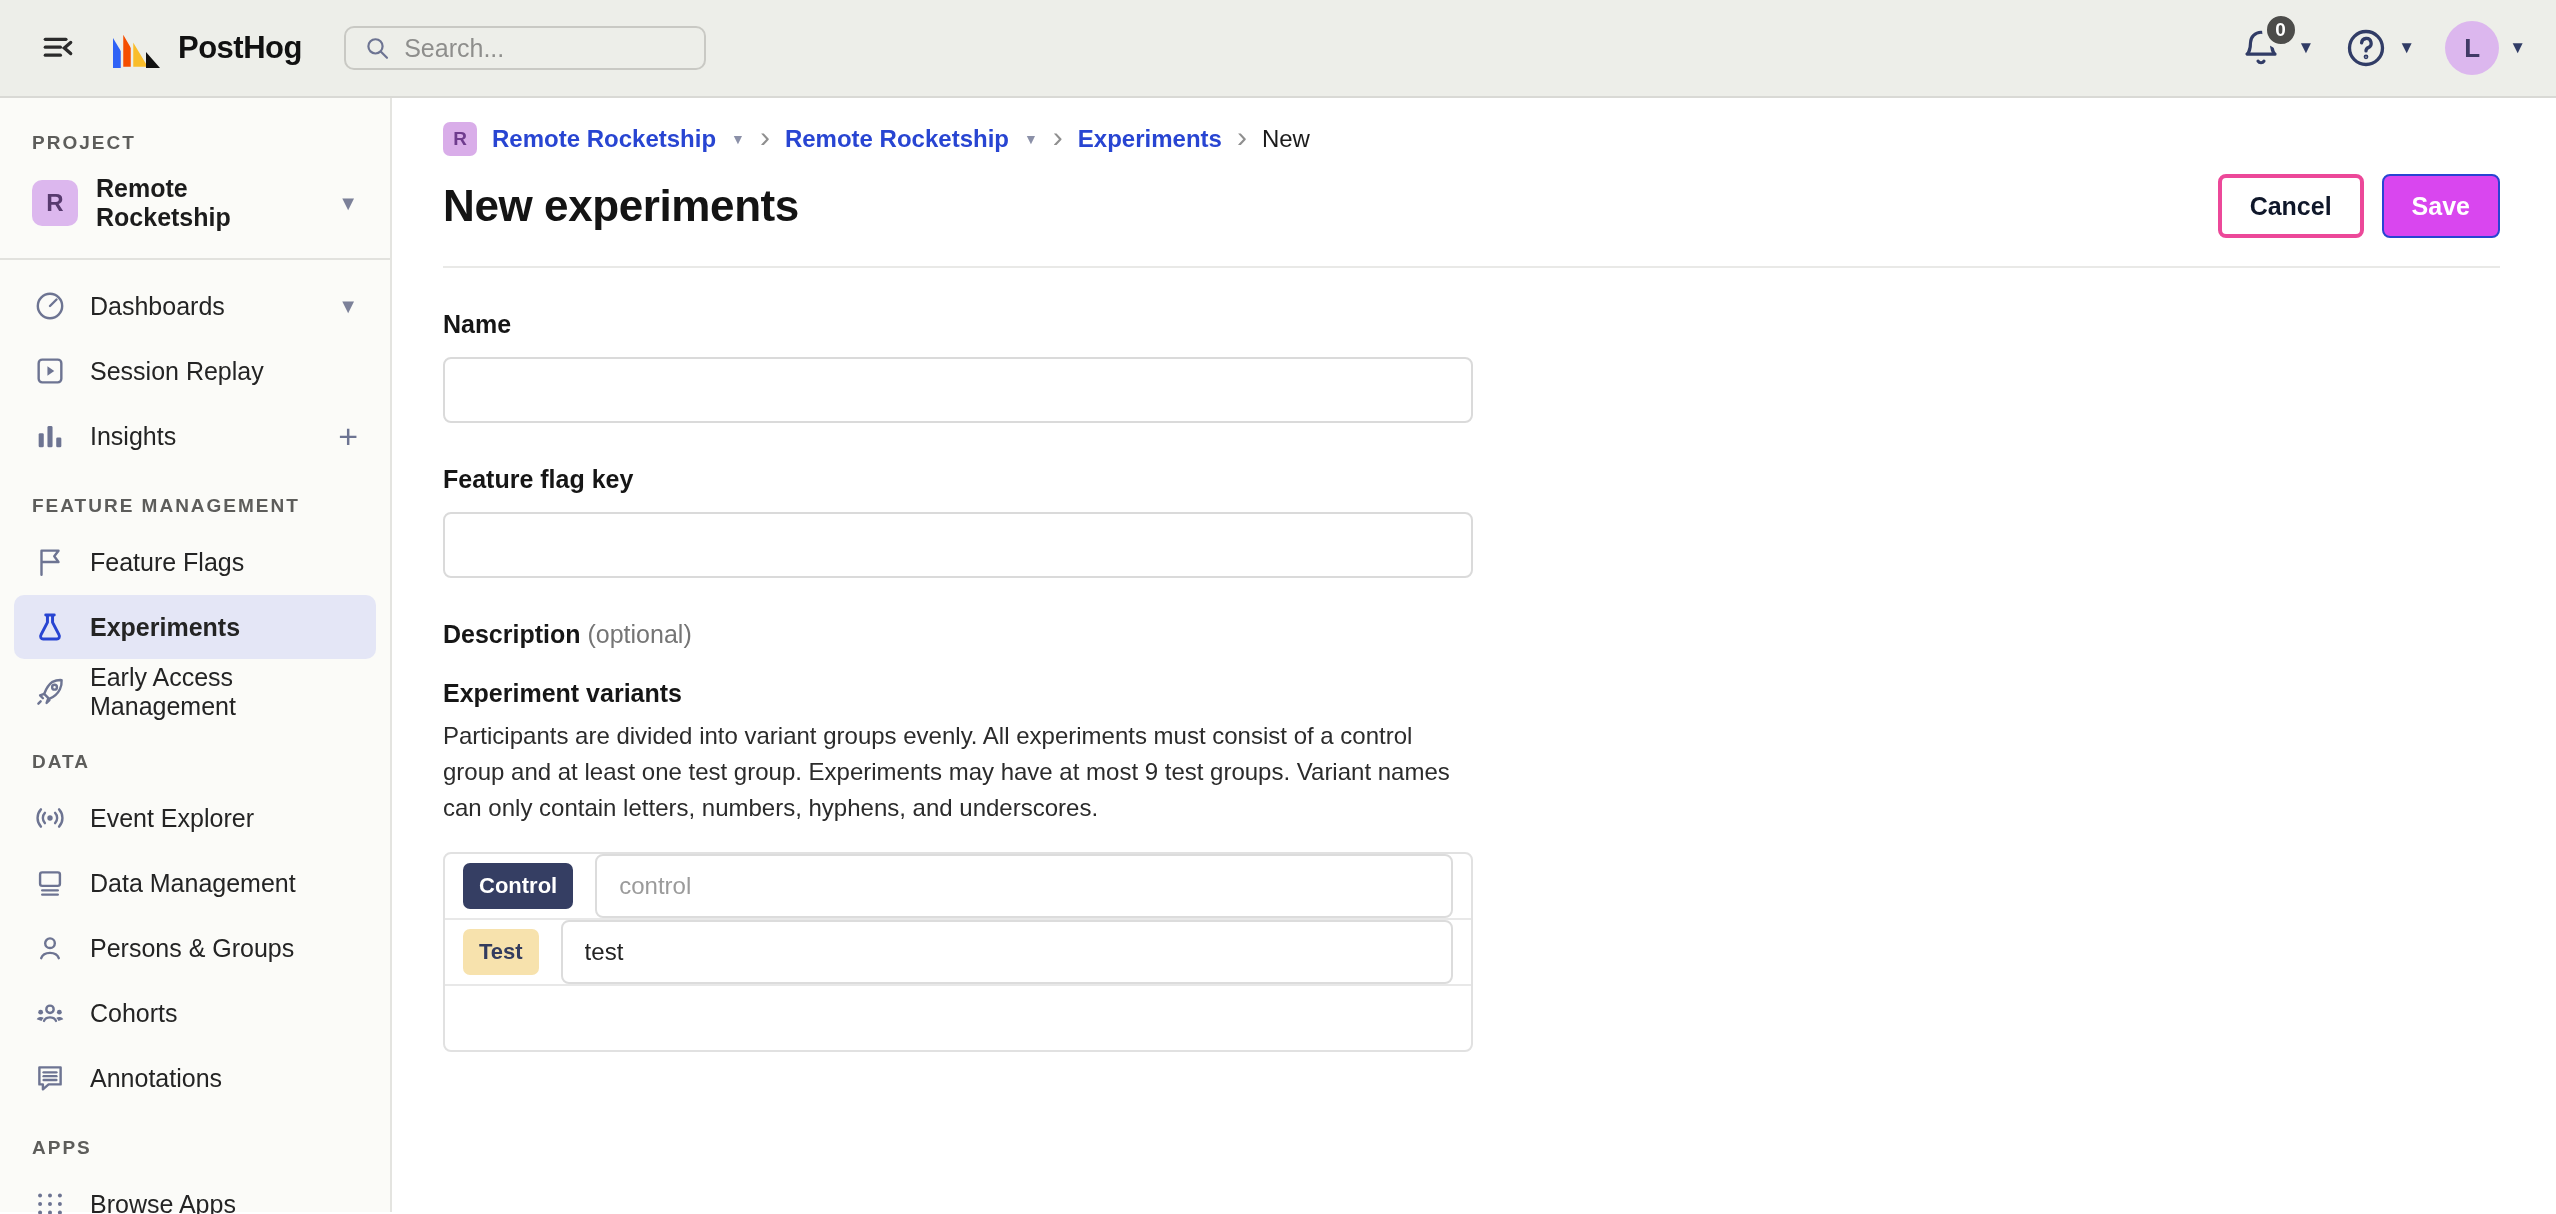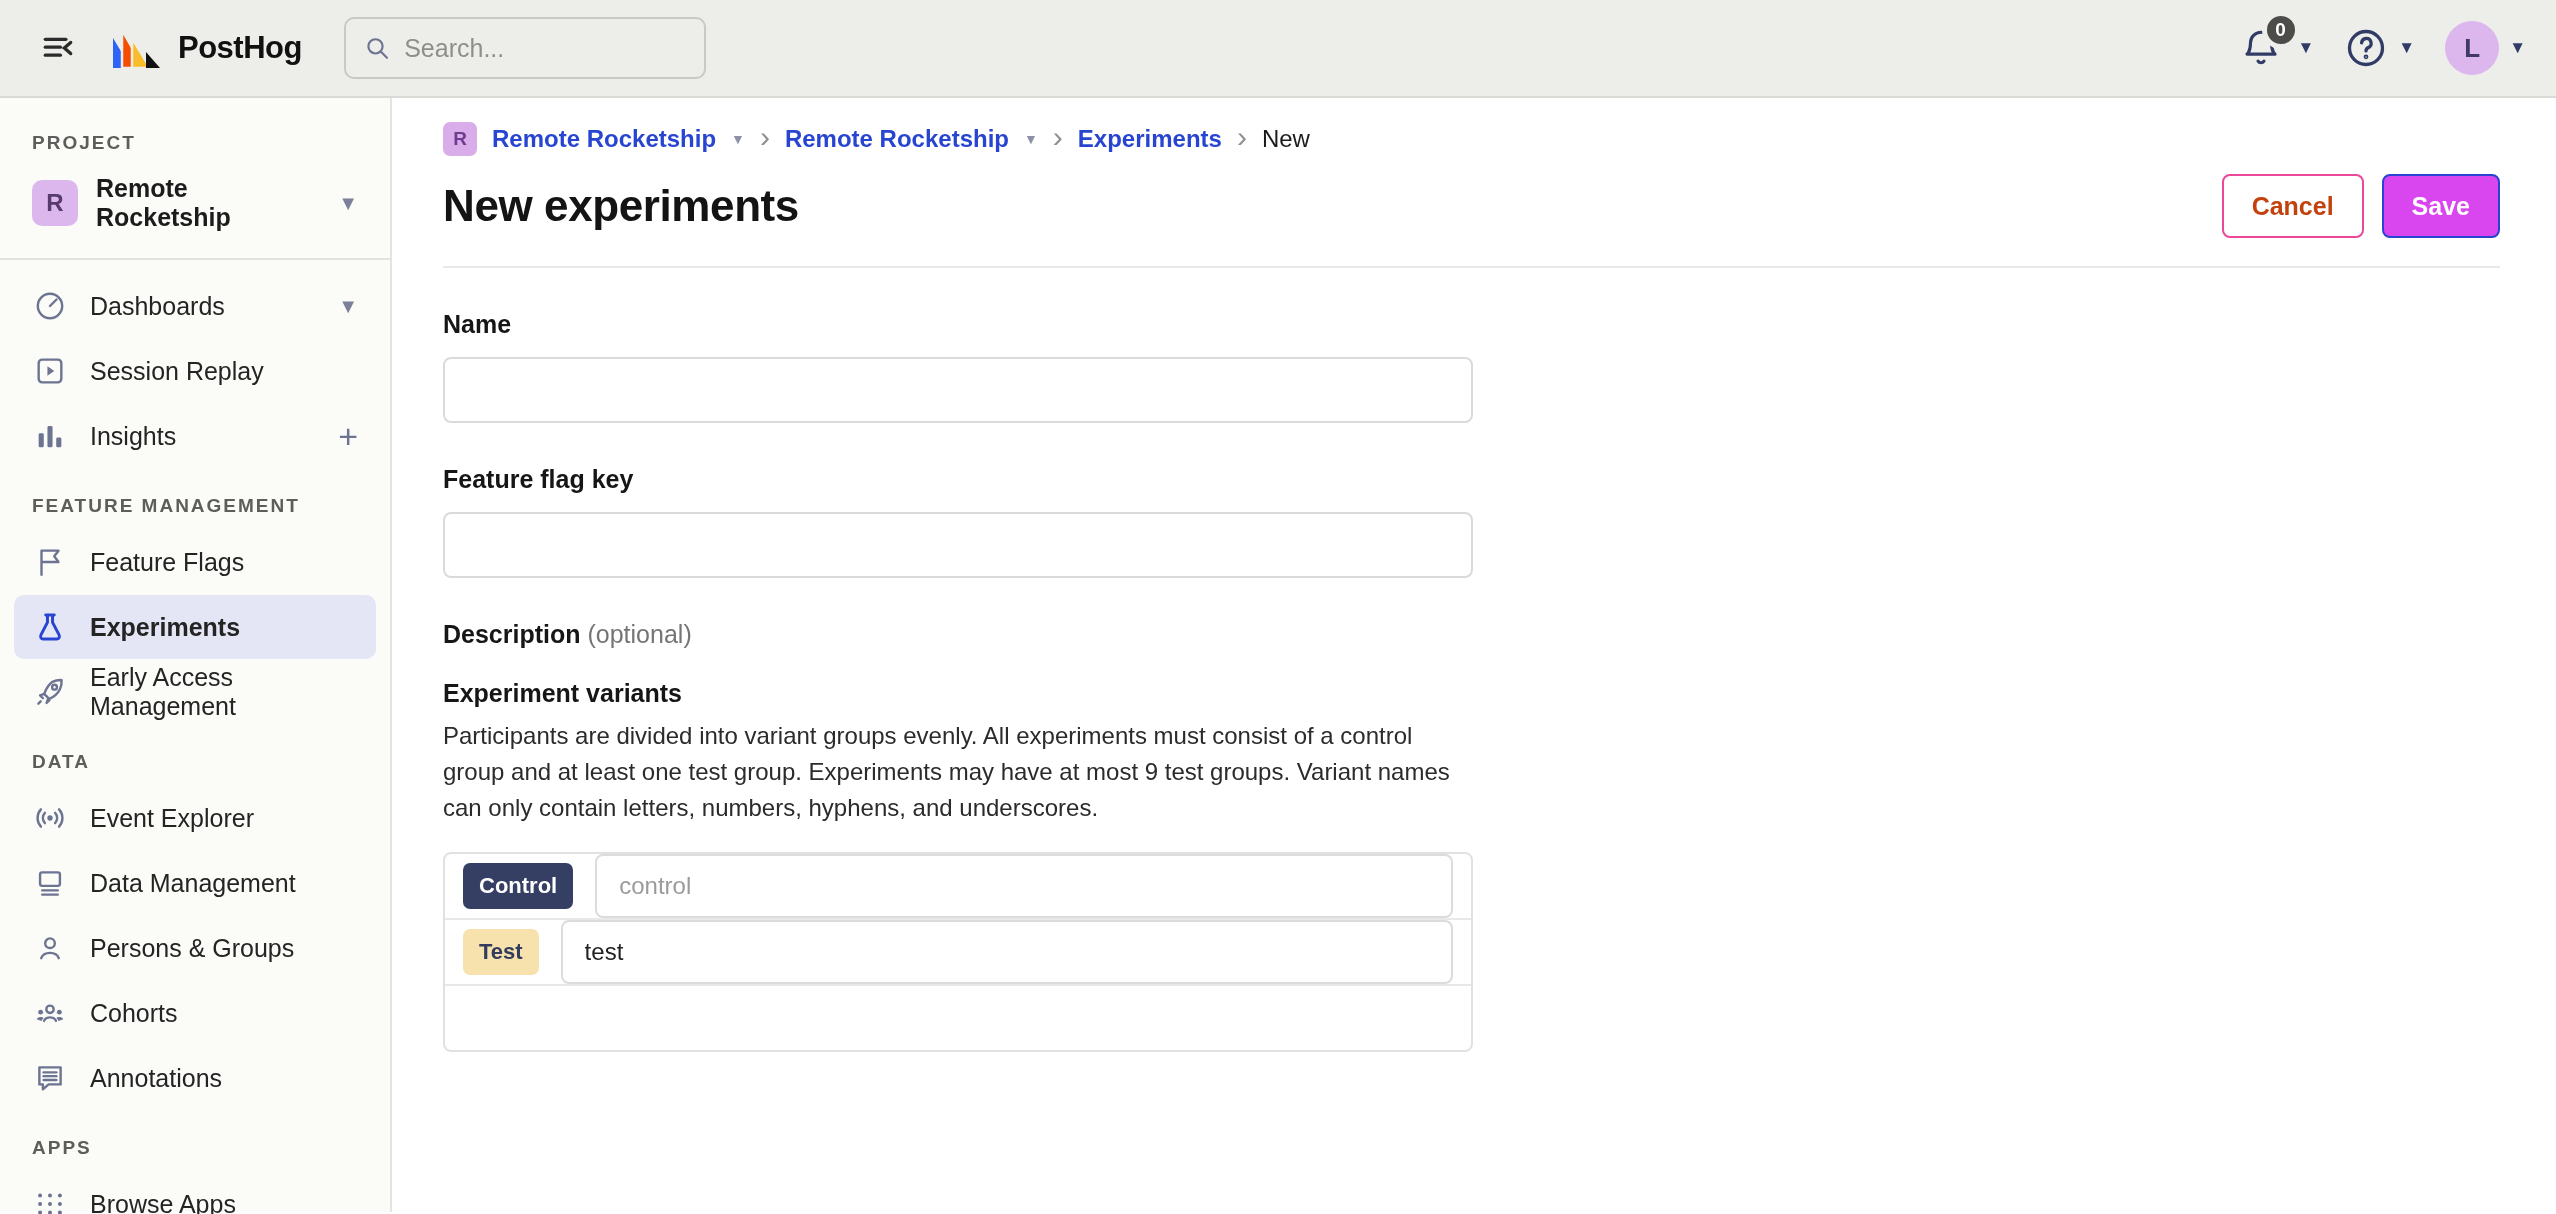--- a/index.html
+++ b/index.html
@@ -5,21 +5,21 @@
   * { box-sizing: border-box; margin: 0; padding: 0; }
   html,body { width: 2556px; height: 1214px; overflow: hidden;
     font-family: "Liberation Sans", "DejaVu Sans", sans-serif; background:#fff; }
 
   
   .topbar { height:98px; background:#edeee9; border-bottom:2px solid #d9d9d5;
     display:flex; align-items:center; padding:0 30px; }
   .hamburger { width:56px; height:56px; display:flex; align-items:center; justify-content:center; cursor:pointer; }
   .logo { display:flex; align-items:center; gap:14px; margin-left:24px; cursor:pointer; }
   .logo-text { font-size:31px; font-weight:800; color:#111; letter-spacing:-0.5px; }
-  .search { margin-left:42px; width:362px; height:62px; border:2px solid #c9c9c4; border-radius:10px;
+  .search { margin-left:42px; width:362px; height:44px; border:2px solid #c9c9c4; border-radius:10px;
     display:flex; align-items:center; padding:4px 18px; gap:14px; }
   .search input { border:none; outline:none; background:transparent; font-size:25px; color:#333; width:100%;
     font-family:inherit; }
   .search input::placeholder { color:#8e8e8c; }
   .topbar-right { margin-left:auto; display:flex; align-items:center; gap:30px; }
   .tb-group { display:flex; align-items:center; gap:10px; cursor:pointer; }
   .bell-wrap { position:relative; width:54px; height:54px; display:flex; align-items:center; justify-content:center; }
   .badge { position:absolute; top:-10px; right:-12px; width:38px; height:38px; border-radius:50%;
     background:#4c4c4a; color:#fff; border:5px solid #edeee9; font-size:19px; font-weight:700;
     display:flex; align-items:center; justify-content:center; }
@@ -55,21 +55,21 @@
     font-size:19px; font-weight:700; display:flex; align-items:center; justify-content:center; }
   .crumb-link { color:#2845d2; font-weight:600; cursor:pointer; }
   .crumb-caret { color:#8b90a8; font-size:14px; cursor:pointer; }
   .crumb-sep { color:#8f8f8f; font-size:30px; font-weight:400; line-height:1; padding-bottom:4px; }
   .crumb-current { color:#1b1b1b; font-weight:500; }
   .header-row { display:flex; align-items:center; margin-top:18px; }
   .page-title { font-size:44px; font-weight:800; color:#141414; letter-spacing:-0.4px; }
   .header-actions { margin-left:auto; display:flex; gap:18px; }
   .btn { height:64px; padding:0 28px; border-radius:8px; font-size:25px; font-weight:600; cursor:pointer;
     font-family:inherit; }
-  .btn-cancel { background:#fff; border:2px solid #ec4899; color:#c2410c; }
+  .btn-cancel { background:#fff; border:4px solid #ec4899; color:#0f172a; }
   .btn-save { background:#d946ef; border:2px solid #2845d2; color:#fff; }
   .header-divider { border-bottom:2px solid #e9e9e7; margin-top:28px; }
 
   
   .form { width:1030px; }
   .form-label { margin-top:42px; font-size:25px; font-weight:600; color:#161616; }
   .optional { color:#757575; font-weight:400; }
   .text-input { display:block; margin-top:18px; width:100%; height:66px; border:2px solid #dadada;
     border-radius:8px; font-size:24px; padding:0 22px; color:#222; outline:none; font-family:inherit; }
   textarea.text-input { height:130px; padding:18px 22px; resize:vertical; line-height:1.4; }

